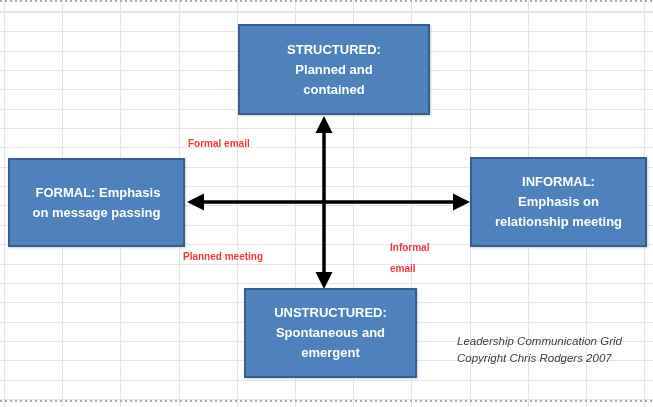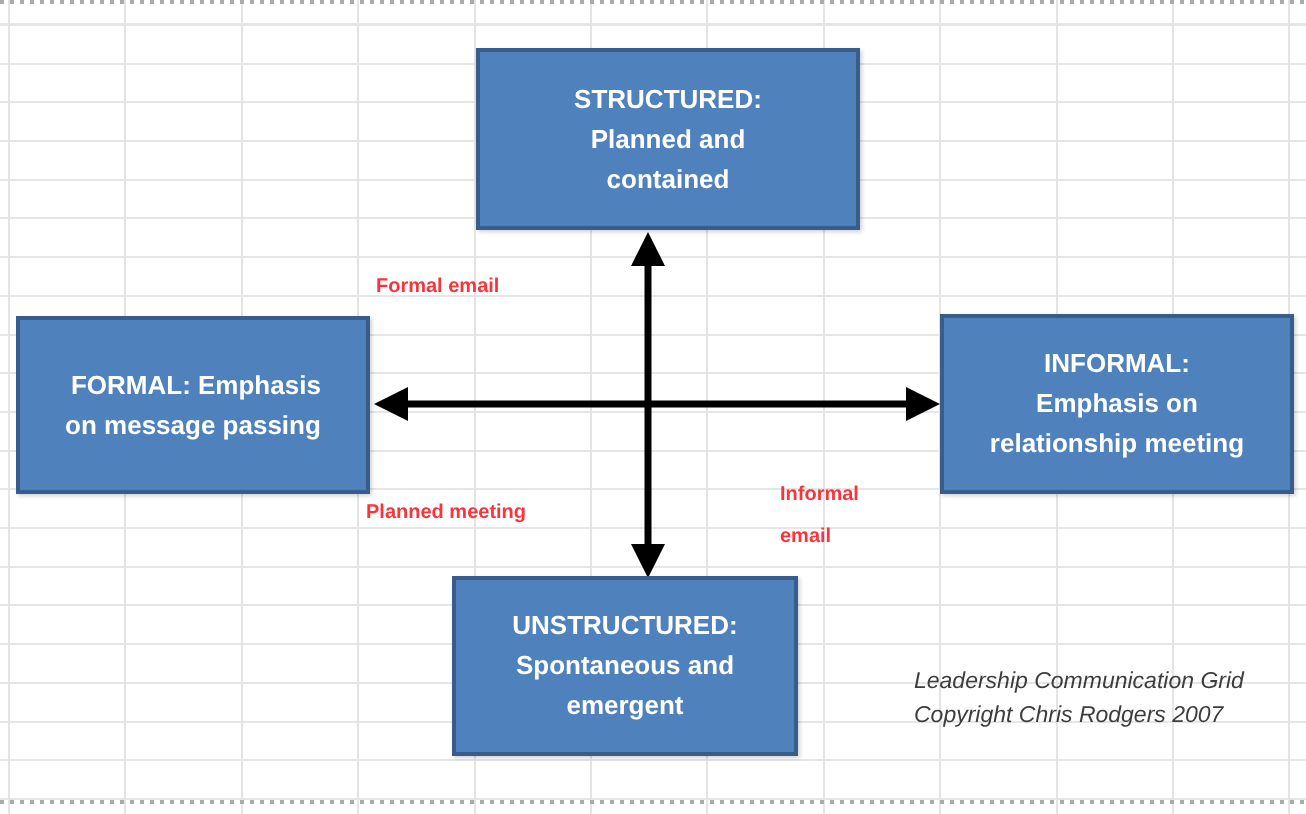--- a/index.html
+++ b/index.html
@@ -32,21 +32,21 @@
     font-size:13px;
     line-height:20px;
     display:flex;align-items:center;justify-content:center;
     text-align:center;
     white-space:pre-line;
     box-shadow:1px 1px 2px rgba(0,0,0,0.18);
   }
   #box-top   {left:238px;top:24px; width:192px;height:91px;}
   #box-left  {left:8px;  top:158px;width:177px;height:89px;text-align:right;}
   #box-right {left:470px;top:157px;width:177px;height:90px;}
-  #box-bottom{left:226px;top:288px;width:173px;height:90px;}
+  #box-bottom{left:244px;top:288px;width:173px;height:90px;}
 
   .qlabel{
     position:absolute;
     color:#f8353c;
     font-size:10px;
     font-weight:600;
     line-height:21px;
     white-space:pre-line;
   }
   #label-formal-email  {left:188px;top:133px;}

